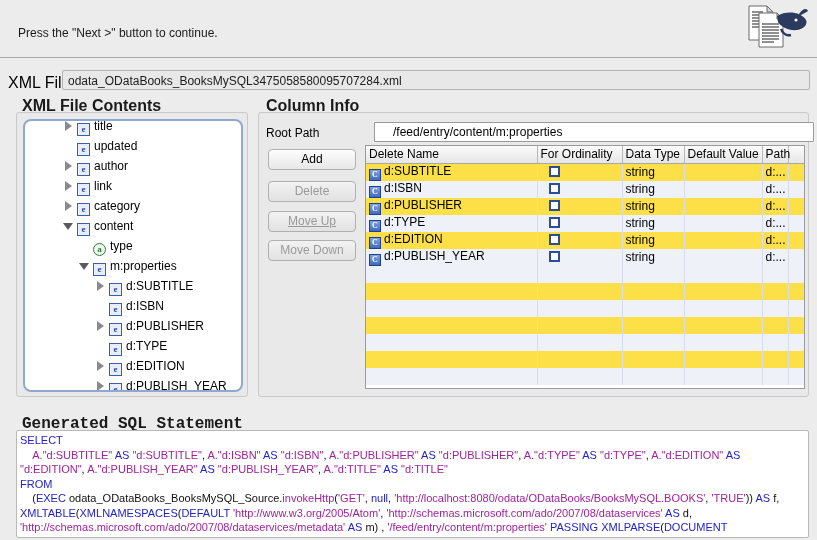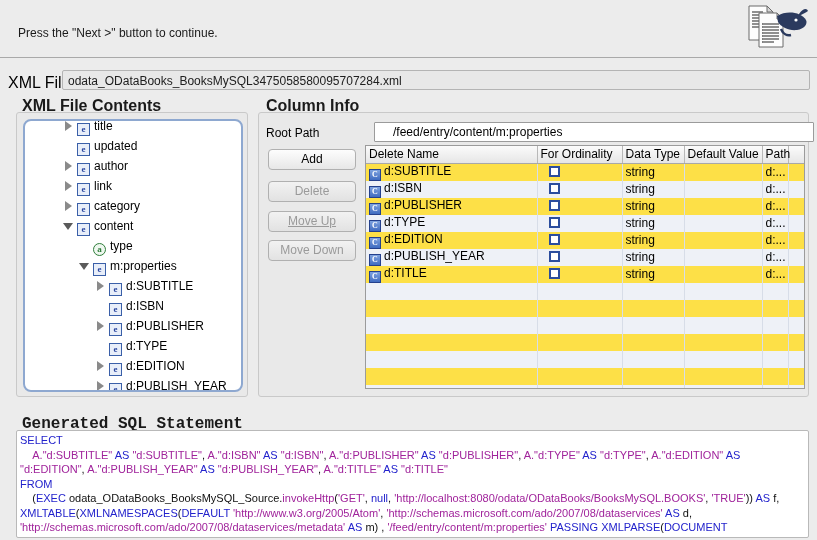--- a/index.html
+++ b/index.html
@@ -337,28 +337,20 @@
             <td></td>
           </tr>
           <tr class="alt">
             <td><span class="ico-c">C</span><span>d:PUBLISH_YEAR</span></td>
             <td><span class="chk"></span></td>
             <td>string</td>
             <td></td>
             <td>d:...</td>
             <td></td>
           </tr>
-          <tr class="base">
-            <td><span class="ico-c">C</span><span>d:TITLE</span></td>
-            <td><span class="chk"></span></td>
-            <td>string</td>
-            <td></td>
-            <td>d:...</td>
-            <td></td>
-          </tr>
           <tr class="alt">
             <td>&nbsp;</td>
             <td>&nbsp;</td>
             <td>&nbsp;</td>
             <td>&nbsp;</td>
             <td>&nbsp;</td>
             <td>&nbsp;</td>
           </tr>
           <tr class="base">
             <td>&nbsp;</td>

